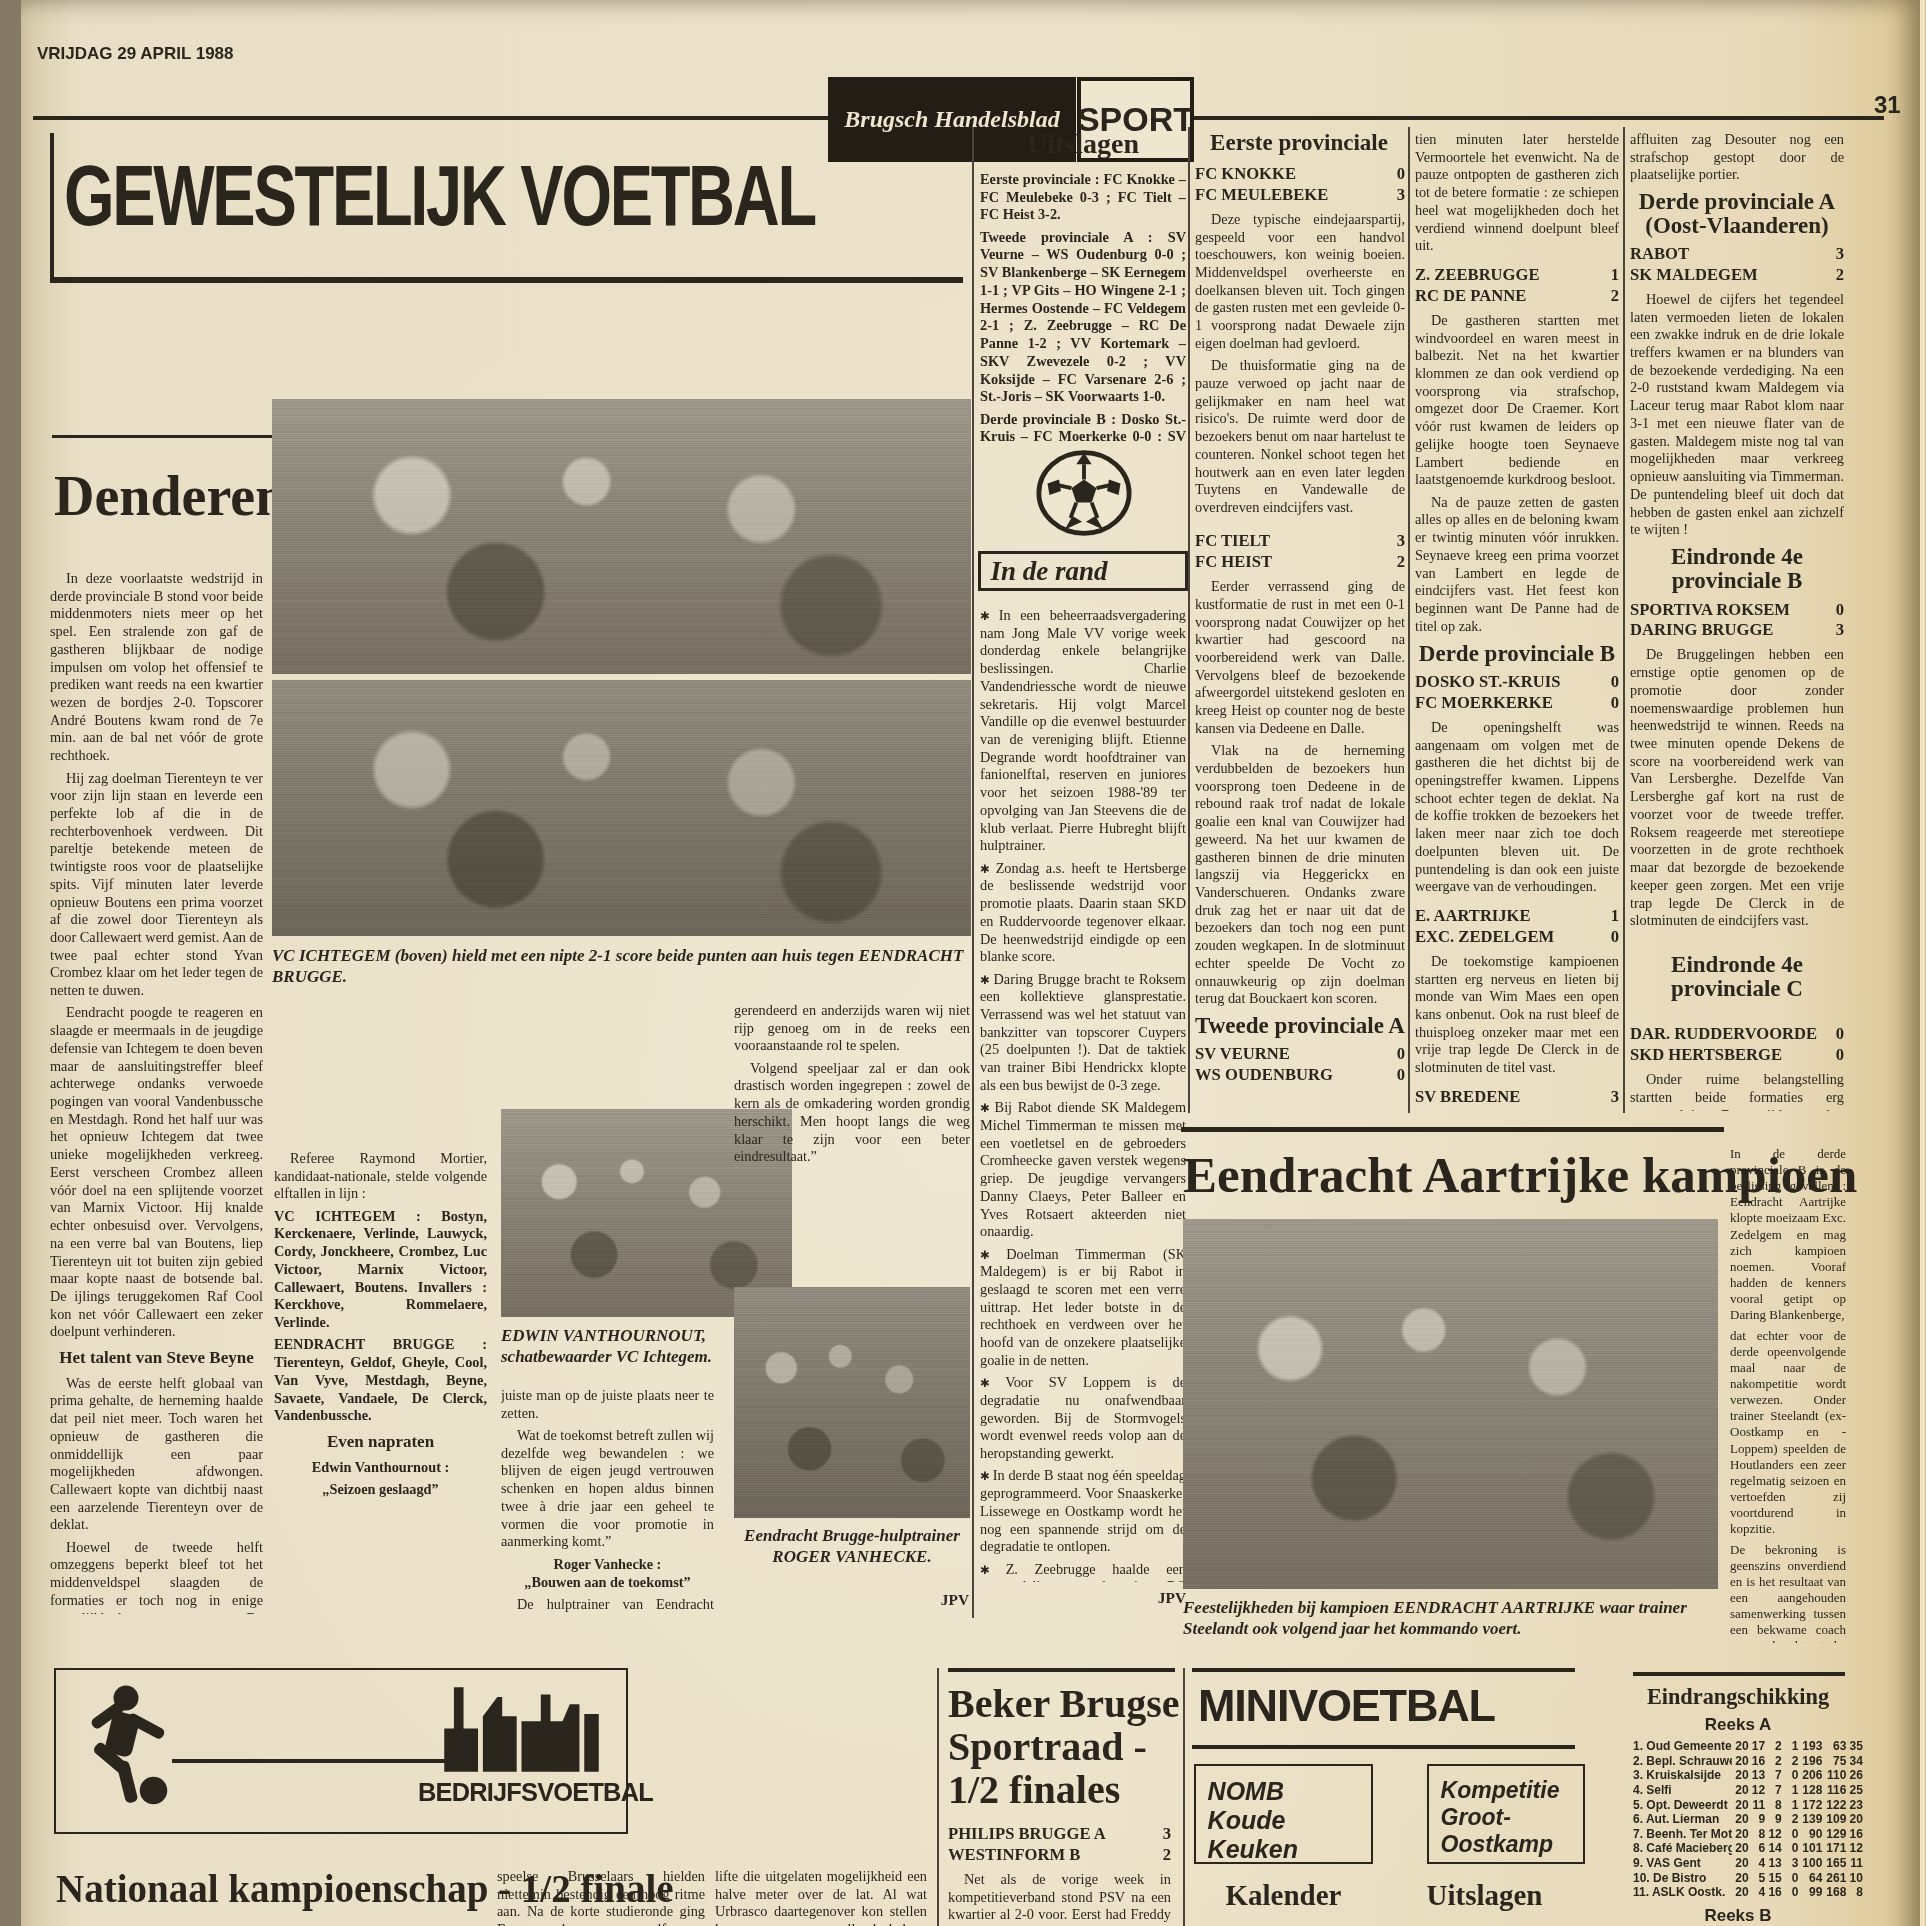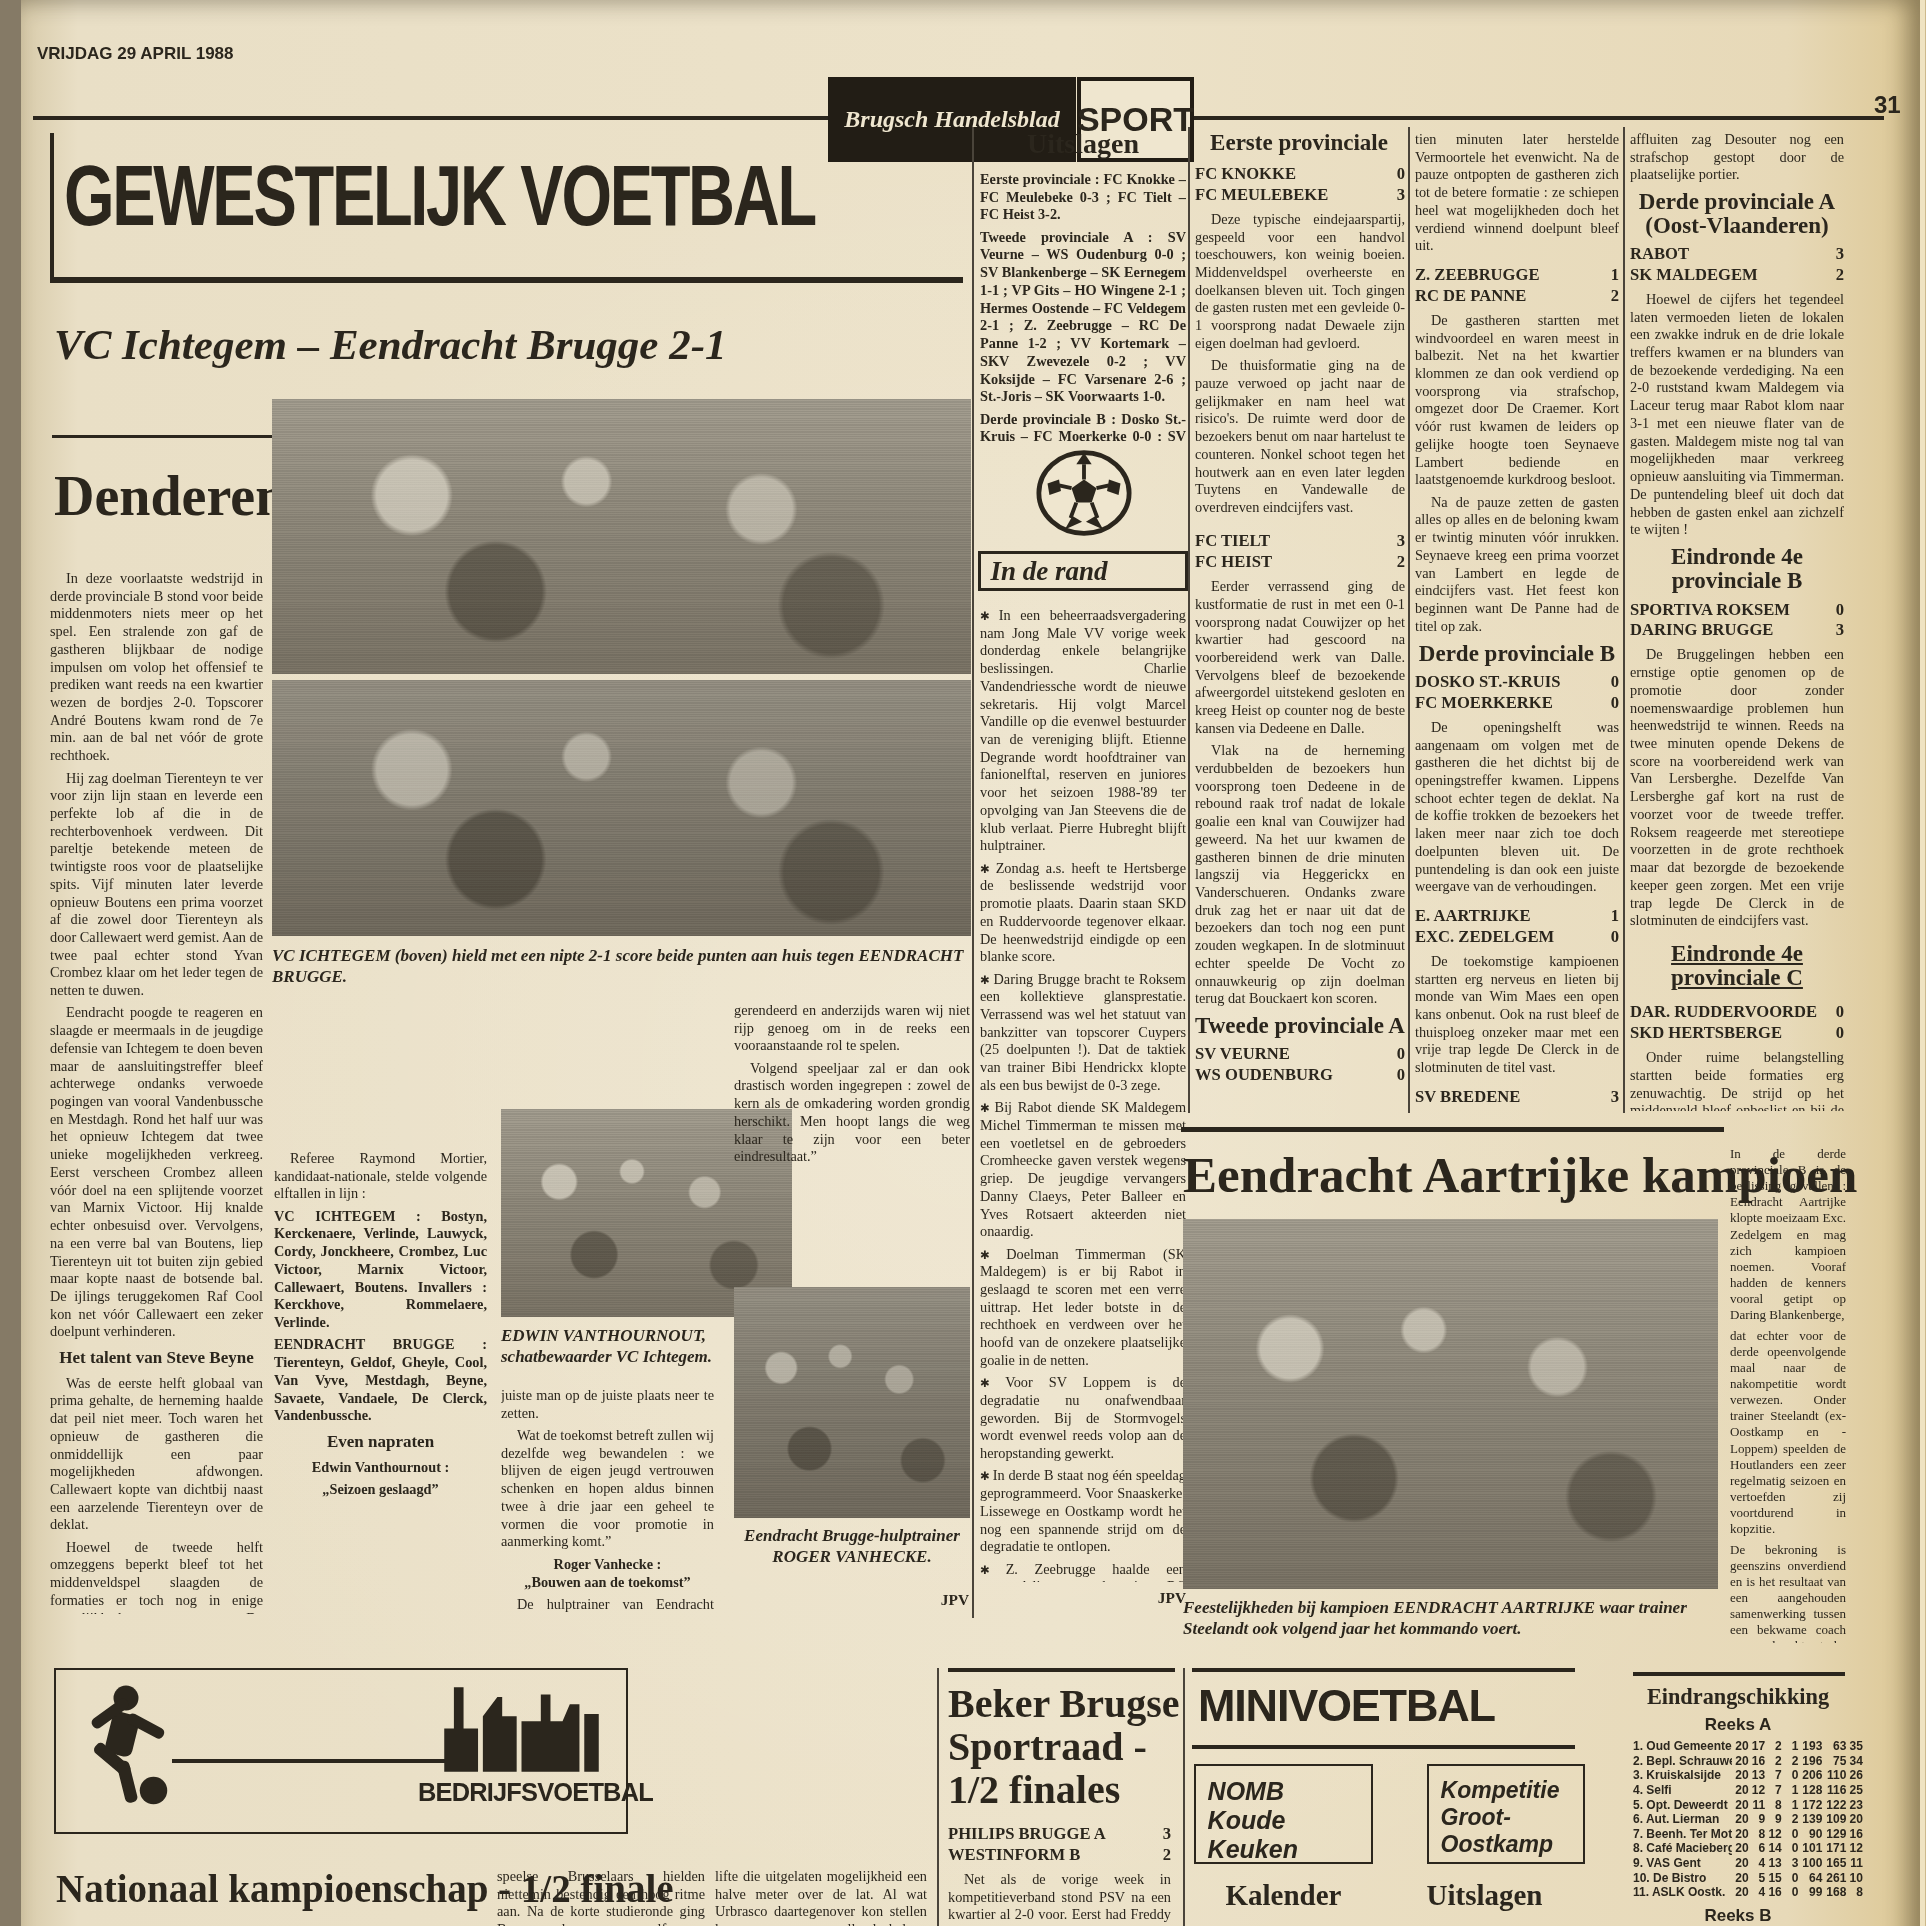--- a/index.html
+++ b/index.html
@@ -66,21 +66,20 @@
  <div class="vrule" style="left:1188px;top:127px;height:986px;"></div>
  <div class="vrule" style="left:1408px;top:127px;height:986px;"></div>
  <div class="vrule" style="left:1623px;top:127px;height:986px;"></div>
  <div class="vrule" style="left:937px;top:1668px;height:1002px;"></div>
  <div class="vrule" style="left:1183px;top:1668px;height:1002px;"></div>
 
  <div class="abs rule" style="left:50px;top:133px;width:3.5px;height:144px;"></div>
  <div class="abs banner-big" style="left:64px;top:146px;font-size:65px;">GEWESTELIJK VOETBAL</div>
  <div class="abs rule" style="left:50px;top:277px;width:913px;height:6.2px;"></div>
 
- <div class="abs bold" style="left:54px;top:320px;font-size:43px;font-style:italic;white-space:nowrap;">VC Ichtegem – Eendracht Brugge 2-1</div>
  <div class="abs rule" style="left:52px;top:435px;width:426px;height:3.1px;"></div>
  <div class="abs bold" style="left:54px;top:464px;font-size:56px;white-space:nowrap;">Denderende lokale start</div>
 
  <div class="abs photo" style="left:272px;top:399px;width:699px;height:275px;"></div>
  <div class="abs photo dark" style="left:272px;top:680px;width:699px;height:256px;"></div>
  <div class="abs caption" style="left:272px;top:945px;width:699px;">VC ICHTEGEM (boven) hield met een nipte 2-1 score beide punten aan huis tegen EENDRACHT BRUGGE.</div>
 
  <div class="col" style="left:50px;top:570px;width:213px;height:1044px;">
    <p>In deze voorlaatste wedstrijd in derde provinciale B stond voor beide middenmoters niets meer op het spel. Een stralende zon gaf de gastheren blijkbaar de nodige impulsen om volop het offensief te prediken want reeds na een kwartier wezen de bordjes 2-0. Topscorer André Boutens kwam rond de 7e min. aan de bal net vóór de grote rechthoek.</p>
    <p>Hij zag doelman Tierenteyn te ver voor zijn lijn staan en leverde een perfekte lob af die in de rechterbovenhoek verdween. Dit pareltje betekende meteen de twintigste roos voor de plaatselijke spits. Vijf minuten later leverde opnieuw Boutens een prima voorzet af die zowel door Tierenteyn als door Callewaert werd gemist. Aan de twee paal echter stond Yvan Crombez klaar om het leder tegen de netten te duwen.</p>
@@ -250,21 +249,21 @@
    <div class="sec-title" style="margin:6.2px 0;">Eindronde 4e provinciale B</div>
    <div class="scoreline">
         <span>SPORTIVA ROKSEM</span>
         <span>0</span>
       </div>
    <div class="scoreline" style="margin-bottom:5.4px;">
         <span>DARING BRUGGE</span>
         <span>3</span>
       </div>
    <p>De Bruggelingen hebben een ernstige optie genomen op de promotie door zonder noemenswaardige problemen hun heenwedstrijd te winnen. Reeds na twee minuten opende Dekens de score na voorbereidend werk van Van Lersberghe. Dezelfde Van Lersberghe gaf kort na rust de voorzet voor de tweede treffer. Roksem reageerde met stereotiepe voorzetten in de grote rechthoek maar dat bezorgde de bezoekende keeper geen zorgen. Met een vrije trap legde De Clerck in de slotminuten de eindcijfers vast.</p>
-   <div class="sec-title" style="margin:12px 0;text-decoration:underline;">Eindronde 4e provinciale C</div>
+   <div class="sec-title" style="margin:23px 0;">Eindronde 4e provinciale C</div>
    <div class="scoreline">
         <span>DAR. RUDDERVOORDE</span>
         <span>0</span>
       </div>
    <div class="scoreline" style="margin-bottom:5.4px;">
         <span>SKD HERTSBERGE</span>
         <span>0</span>
       </div>
    <p>Onder ruime belangstelling startten beide formaties erg zenuwachtig. De strijd op het middenveld bleef onbeslist en bij de schuchtere pogingen toonden de doelmannen Casteleyn en De Groote zich betrouwbaar.</p>
 

